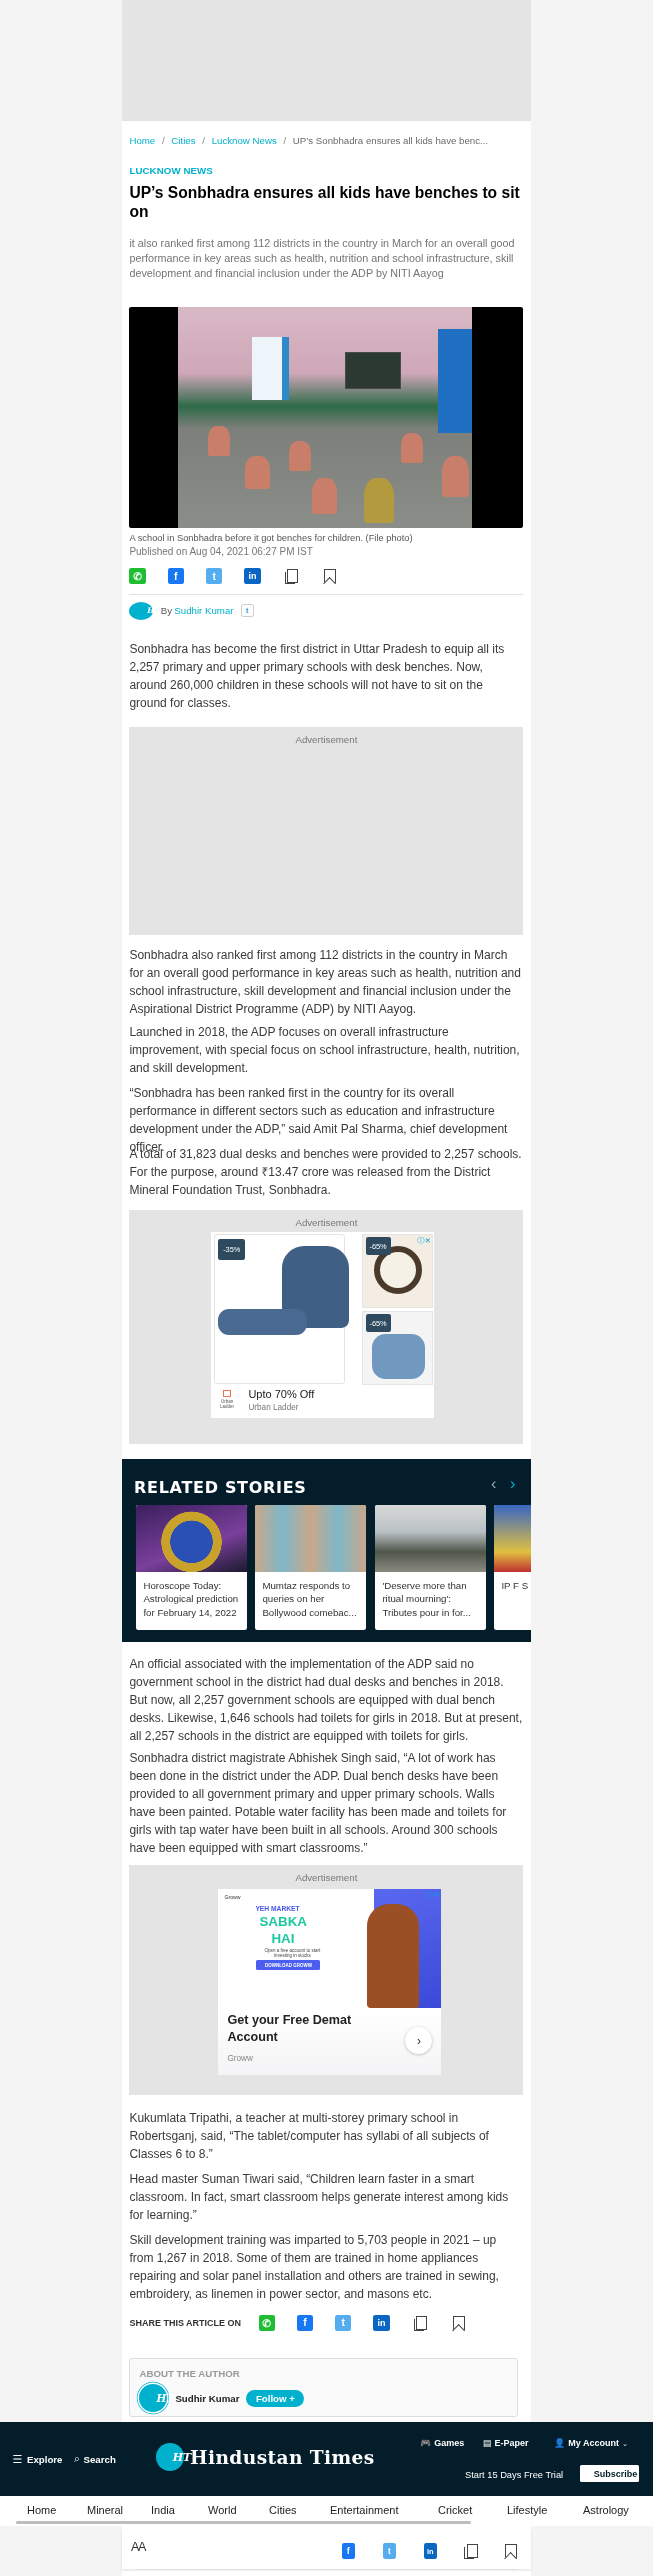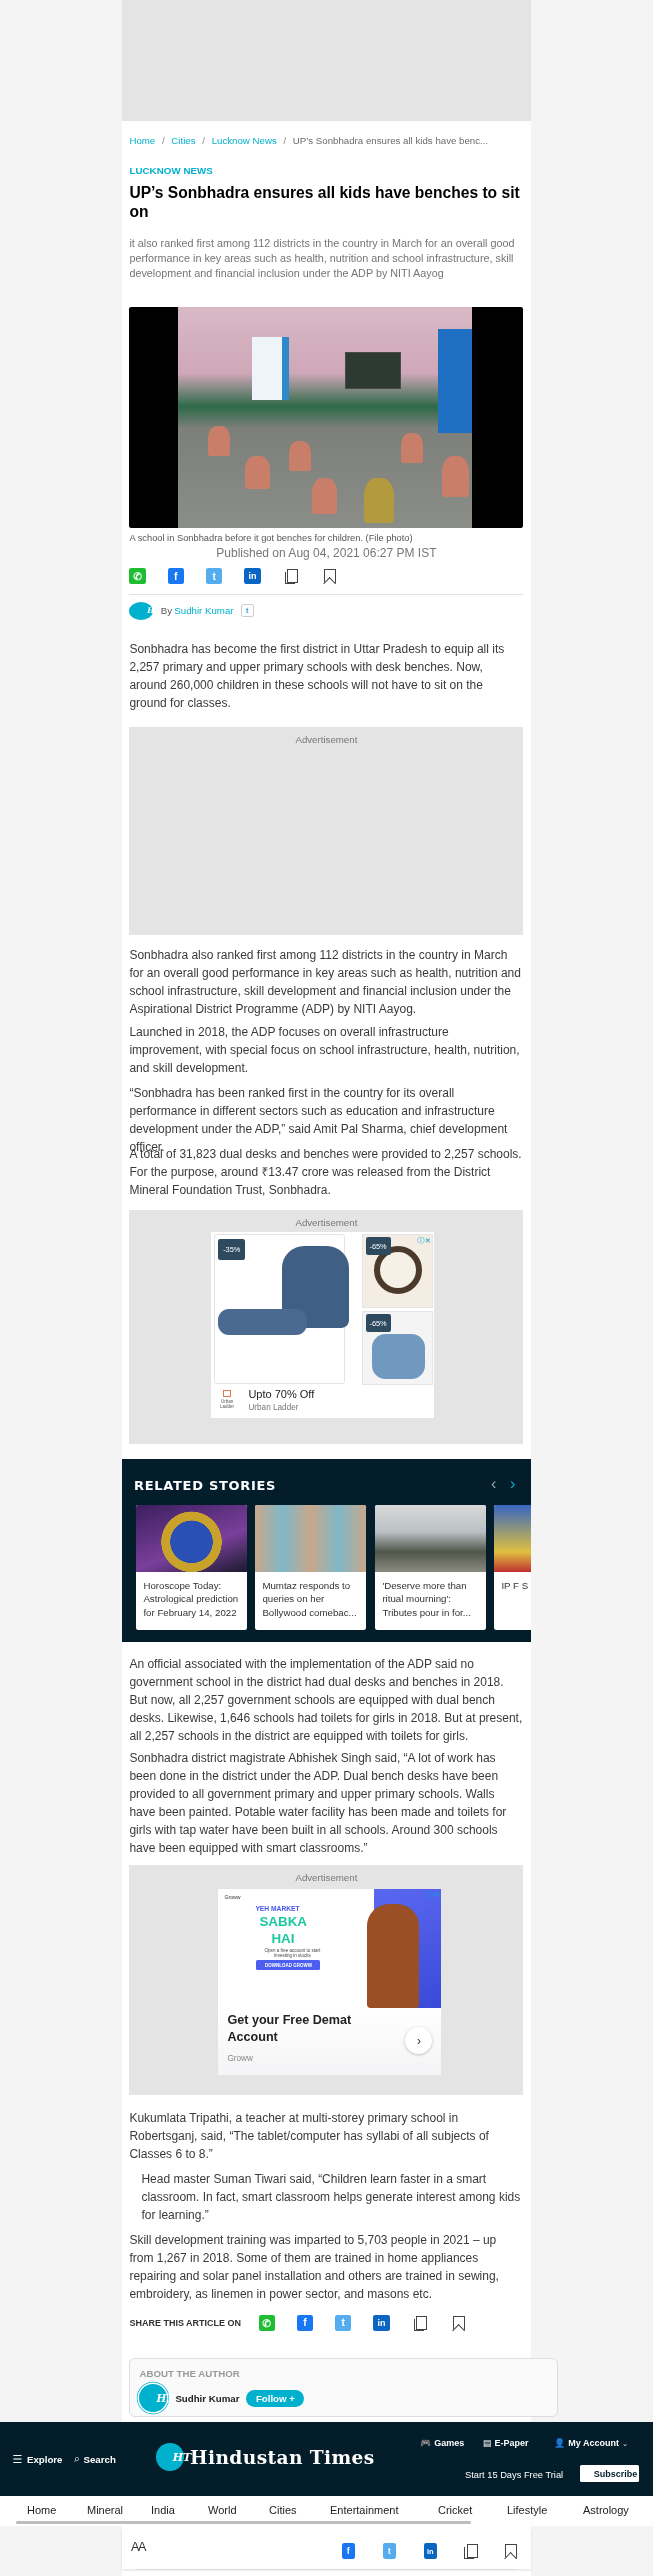--- a/index.html
+++ b/index.html
@@ -15,21 +15,21 @@
   .title { top: 184px; font-size: 15.6px; font-weight: bold; line-height: 18.6px; color: #000; }
   .summary { top: 236px; font-size: 10.8px; line-height: 15px; color: #757575; }
   .hero { top: 307px; height: 221px; background: #000; border-radius: 2.2px; overflow: hidden; }
   .hero .photo { position: absolute; left: 49px; top: 0; width: 294px; height: 221px;
     background: linear-gradient(180deg, #d9b9c6 0%, #cfa7b8 30%, #2e6a48 45%, #7d7f7a 55%, #8b8d88 100%); }
   .hero .board { position: absolute; left: 167px; top: 45px; width: 56px; height: 37px; background: #2c3a33; border: 1.5px solid #4a4a4a; }
   .hero .door { position: absolute; left: 260px; top: 22px; width: 34px; height: 104px; background: #1f6fc3; }
   .hero .window { position: absolute; left: 74px; top: 30px; width: 37px; height: 63px; background: #eef5fa; border-right: 7.4px solid #2f89c8; }
   .hero .kid { position: absolute; border-radius: 40% 40% 10% 10%; background: #c97e6a; }
   .caption { top: 533px; font-size: 9.3px; color: #555; }
-  .published { top: 546px; font-size: 12px; color: #777; text-align: center; }
+  .published { top: 546px; font-size: 10px; color: #777; }
   .share-row { top: 568px; height: 18px; display: flex; gap: 22px; }
   .share-btn { width: 16.3px; height: 16.3px; border-radius: 2.2px; display: flex; align-items: center; justify-content: center; color: #fff; font-weight: bold; font-size: 10.4px; }
   .wa { background: #1fbe32; }
   .fb { background: #1877f2; }
   .tw { background: #55acee; }
   .li { background: #0a66c2; font-size: 9px; }
   .outline-ic { width: 16.3px; height: 16.3px; position: relative; }
   .copy-ic::before { content: ""; position: absolute; left: 2.2px; top: 3.7px; width: 9px; height: 11px; border-left: 1.1px solid #444; border-bottom: 1.1px solid #444; }
   .copy-ic::after { content: ""; position: absolute; left: 4.5px; top: 0.7px; width: 9px; height: 12px; border: 1.1px solid #444; background: #fff; }
   .bm-ic::before { content: ""; position: absolute; left: 3px; top: 0.7px; width: 9.7px; height: 14px; border: 1.1px solid #444; border-bottom: none; }
@@ -37,21 +37,21 @@
   .divider { top: 594px; height: 0.7px; background: #e2e2e2; }
   .byline { top: 600px; height: 21px; display: flex; align-items: center; font-size: 9.7px; }
   .ht-logo { width: 18px; height: 18px; border-radius: 50%; background: #00b1cd; color: #fff; font-family: "DejaVu Serif", serif; font-weight: bold; font-size: 7.4px; display: flex; align-items: center; justify-content: center; font-style: italic; padding-left: 24px; }
   .byline .by { margin-left: 7.4px; color: #555; }
   .byline a { color: #00b1cd; margin-left: 2.2px; text-decoration: none; }
   .tw-box { margin-left: 7.4px; width: 12.6px; height: 12.6px; border: 0.7px solid #ccc; border-radius: 2.2px; display: flex; align-items: center; justify-content: center; color: #1da1f2; font-size: 7.4px; font-weight: bold; }
   .para { font-size: 12px; line-height: 18px; color: #3a3a3a; }
   .ad-box { background: #e4e4e4; }
   .ad-label { text-align: center; font-size: 9.7px; color: #777; padding-top: 6.7px; }
   .related { position: absolute; left: 0; top: 1459px; width: 409px; height: 183px; background: #031e2a; overflow: hidden; }
-  .related h3 { position: absolute; left: 12px; top: 19.3px; color: #fff; font-family: "DejaVu Sans", sans-serif; font-weight: bold; font-size: 13px; letter-spacing: 0.7px; }
+  .related h3 { position: absolute; left: 12px; top: 19.3px; color: #fff; font-family: "DejaVu Sans", sans-serif; font-weight: bold; font-size: 16px; letter-spacing: 0.7px; }
   .rel-nav { position: absolute; top: 15px; font-size: 16.3px; }
   .rel-card { position: absolute; top: 46px; width: 111px; height: 125px; background: #fff; border-radius: 2.2px; overflow: hidden; }
   .rel-card .img { height: 67px; }
   .rel-card .t { padding: 6.7px 7.4px; font-size: 9.7px; line-height: 13.4px; color: #333; }
   .author-box { top: 2358px; height: 59px; border: 0.7px solid #ddd; border-radius: 3px; background: #fafafa; }
   .header { position: absolute; left: 0; top: 2422px; width: 653px; height: 74px; background: #031e2a; color: #fff; }
   .navbar { position: absolute; left: 0; top: 2496px; width: 653px; height: 30px; background: #fff; }
   .nav-item { position: absolute; top: 8.2px; font-size: 11px; color: #222; }
   .bottom-bar { position: absolute; left: 122px; top: 2528px; width: 409px; height: 41px; background: #fff; box-shadow: 0 1.5px 2.2px rgba(0,0,0,0.12); }
 </style>
@@ -178,34 +178,34 @@
       <div style="position:absolute;left:38px;top:71px;width:64px;height:10.4px;background:#4b5ef0;color:#fff;font-size:4.5px;font-weight:bold;display:flex;align-items:center;justify-content:center;border-radius:1.5px;">DOWNLOAD GROWW</div>
       <div style="position:absolute;left:0;top:119px;width:223px;height:67px;background:linear-gradient(180deg,#fff,#f4f4f6);"></div>
       <div style="position:absolute;left:9px;top:123px;width:149px;font-size:12.6px;font-weight:bold;line-height:17px;color:#222;">Get your Free Demat Account</div>
       <div style="position:absolute;left:9px;top:165px;font-size:8.2px;color:#888;">Groww</div>
       <div style="position:absolute;left:187px;top:138px;width:27px;height:27px;border-radius:50%;background:#fff;box-shadow:0 0.7px 3px rgba(0,0,0,0.25);display:flex;align-items:center;justify-content:center;font-size:12px;color:#333;">›</div>
       <div style="position:absolute;right:1.5px;top:0.7px;font-size:7.4px;color:#00a0e0;">ⓘ✕</div>
     </div>
   </div>
 
   <p class="inner para" style="top:2109px;">Kukumlata Tripathi, a teacher at multi-storey primary school in Robertsganj, said, “The tablet/computer has syllabi of all subjects of Classes 6 to 8.”</p>
-  <p class="inner para" style="top:2170px;margin-left:12px;">Head master Suman Tiwari said, “Children learn faster in a smart classroom. In fact, smart classroom helps generate interest among kids for learning.”</p>
+  <p class="inner para" style="top:2170px;">Head master Suman Tiwari said, “Children learn faster in a smart classroom. In fact, smart classroom helps generate interest among kids for learning.”</p>
   <p class="inner para" style="top:2231px;">Skill development training was imparted to 5,703 people in 2021 – up from 1,267 in 2018. Some of them are trained in home appliances repairing and solar panel installation and others are trained in sewing, embroidery, as linemen in power sector, and masons etc.</p>
 
   <div class="inner share-row" style="top:2314px;align-items:center;gap:22px;">
     <span style="font-size:9px;font-weight:bold;color:#333;margin-right:-4.5px;">SHARE THIS ARTICLE ON</span>
     <div class="share-btn wa">✆</div>
     <div class="share-btn fb">f</div>
     <div class="share-btn tw">t</div>
     <div class="share-btn li">in</div>
     <div class="outline-ic copy-ic"></div>
     <div class="outline-ic bm-ic"></div>
   </div>
 
-  <div class="inner author-box" style="width:429px;border-radius:6px;">
+  <div class="inner author-box" style="width:389px;">
     <div style="position:absolute;left:9px;top:9px;font-size:9.7px;font-weight:bold;color:#9a9a9a;">ABOUT THE AUTHOR</div>
     <div class="ht-logo" style="position:absolute;left:9px;top:25px;width:28px;height:28px;font-size:10.4px;box-shadow:0 0 0 1.5px #fff,0 0 0 2.2px #00b1cd;">HT</div>
     <div style="position:absolute;left:45px;top:34px;font-size:9.7px;font-weight:bold;color:#222;">Sudhir Kumar</div>
     <div style="position:absolute;left:116px;top:30.5px;width:58px;height:17px;background:#00b1cd;border-radius:9px;color:#fff;font-size:9.7px;font-weight:bold;display:flex;align-items:center;justify-content:center;">Follow +</div>
   </div>
 
 </div>
 
 <div class="header">
   <div style="position:absolute;left:12.6px;top:31px;font-size:9.7px;font-weight:bold;display:flex;align-items:center;gap:4.5px;">

